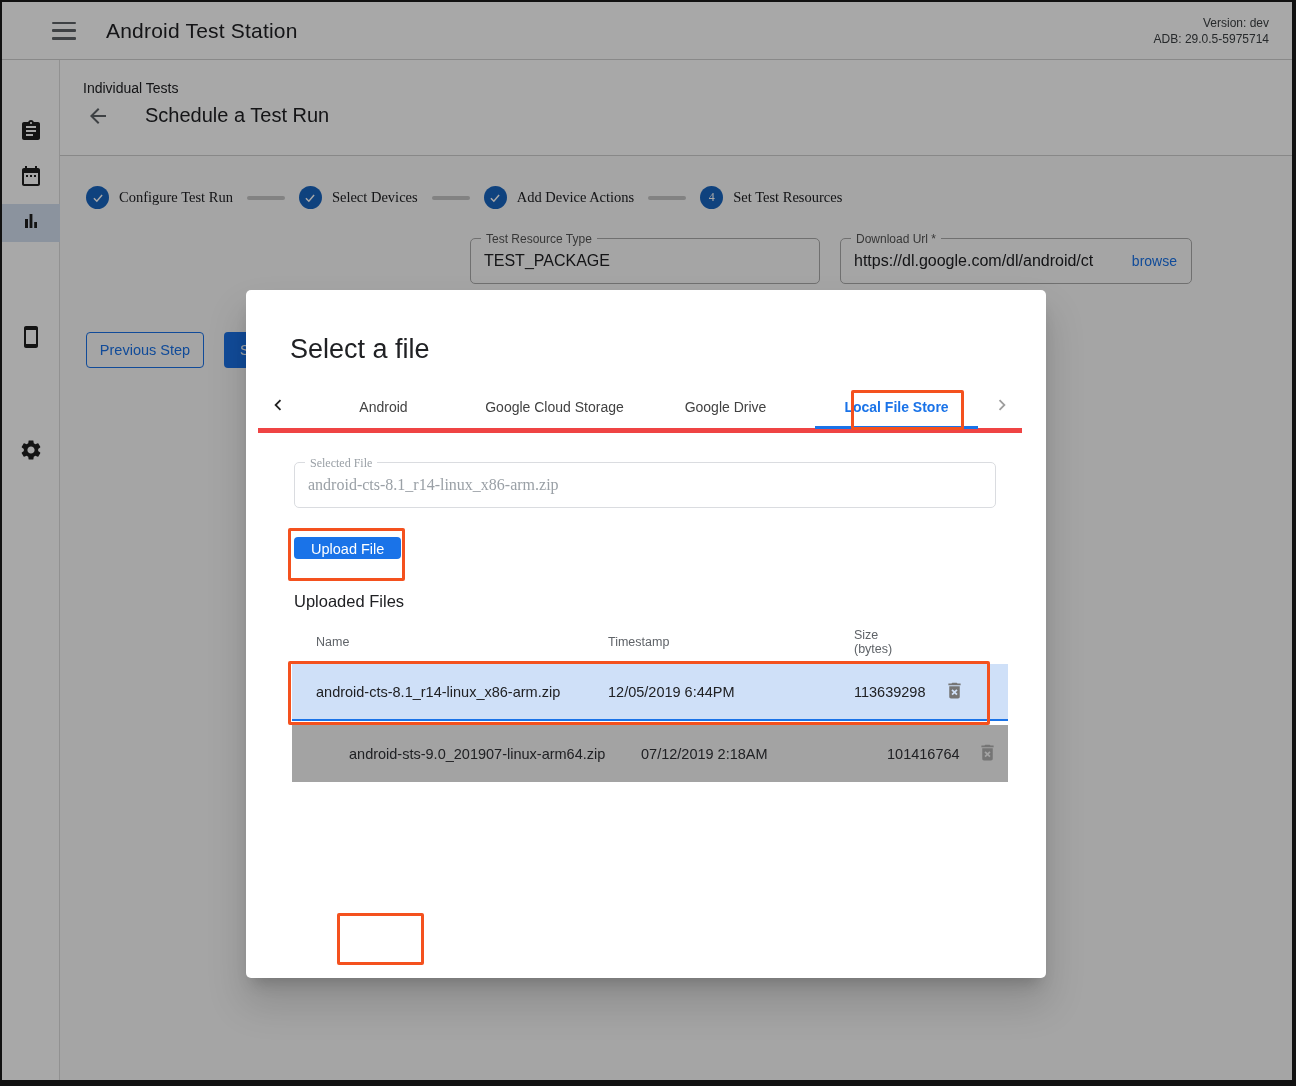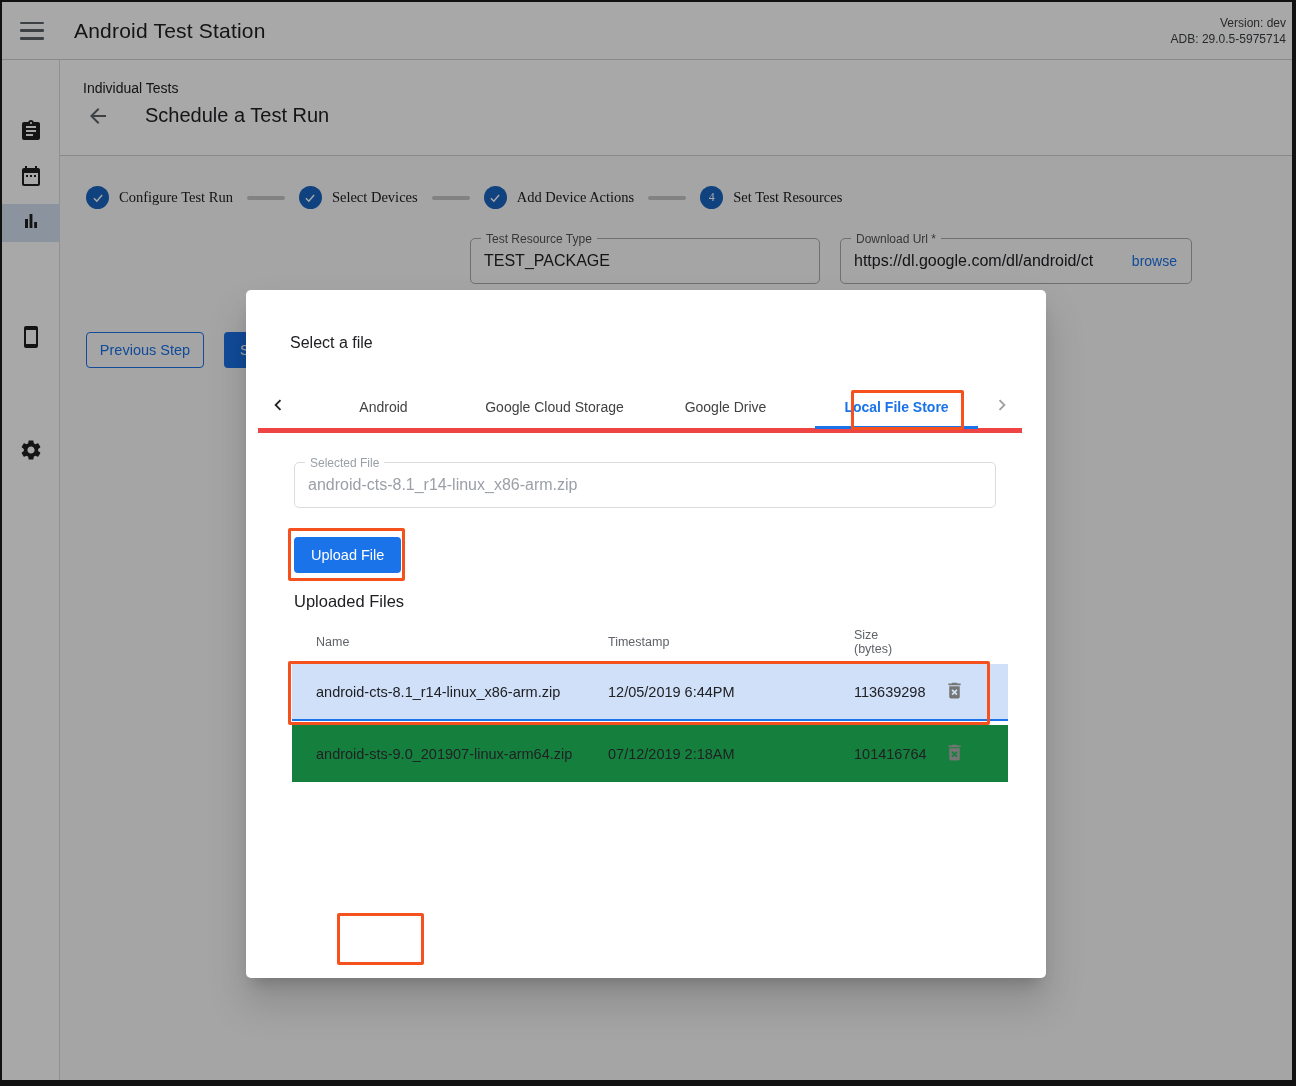--- a/index.html
+++ b/index.html
@@ -1,25 +1,25 @@
 <!DOCTYPE html>
 <html><head>
 <meta charset="utf-8">
 <style>
   * { margin:0; padding:0; box-sizing:border-box; }
   html,body { width:1296px; height:1086px; background:#000; font-family:"Liberation Sans", sans-serif; }
   .screen { position:relative; width:1296px; height:1086px; background:#111; overflow:hidden; }
   .app { position:absolute; left:2px; top:2px; right:4px; bottom:6px; background:#fafafa; overflow:hidden; }
 
   
-  .topbar { position:absolute; left:0; top:0; right:0; height:58px; background:#fff; border-bottom:1px solid #d0d0d0; display:flex; align-items:center; }
+  .topbar { position:absolute; left:0; top:0; right:0; height:58px; background:#fff; border-bottom:1px solid #d0d0d0; display:flex; align-items:center;padding-left:32px; }
   .hamburger { width:24px; height:18px; margin-left:18px; display:flex; flex-direction:column; justify-content:space-between; cursor:pointer; }
   .hamburger span { display:block; height:2.5px; background:#5f6368; border-radius:1px; }
   .app-title { margin-left:30px; font-size:21px; color:#202124; letter-spacing:0.2px; }
-  .version-block { margin-left:auto; margin-right:6px; text-align:right; font-size:12px; color:#3c4043; line-height:16px; }
+  .version-block { margin-left:auto; margin-right:23px; text-align:right; font-size:12px; color:#3c4043; line-height:16px; }
 
   
   .sidebar { position:absolute; left:0; top:58px; bottom:0; width:58px; background:#fff; border-right:1px solid #ddd; }
   .side-item { position:absolute; left:0; width:58px; height:38px; display:flex; align-items:center; justify-content:center; cursor:pointer; }
   .side-item svg { width:24px; height:24px; fill:#1f1f1f; }
   .side-item.active { background:#d4e0f0; }
 
   
   .page-header { position:absolute; left:58px; top:58px; right:0; height:96px; background:#fff; border-bottom:1px solid #cfcfcf; }
   .breadcrumb { position:absolute; left:23px; top:20px; font-size:14px; color:#202124; }
@@ -41,53 +41,53 @@
   .field-value { position:absolute; left:13px; top:0; bottom:0; right:8px; display:flex; align-items:center; font-size:16px; color:#202124; white-space:nowrap; overflow:hidden; }
   .field-browse { position:absolute; right:14px; top:0; bottom:0; display:flex; align-items:center; font-size:14px; color:#1a73e8; background:#fafafa; padding-left:6px; cursor:pointer; }
 
   
   .btn-outline { position:absolute; left:84px; top:330px; width:118px; height:36px; border:1px solid #1a73e8; border-radius:4px; color:#1a73e8; background:transparent; font-size:14.5px; font-family:inherit; cursor:pointer; }
   .btn-partial { position:absolute; left:222px; top:330px; width:130px; height:36px; border:none; border-radius:4px; background:#1a73e8; color:#fff; font-size:14.5px; font-family:inherit; text-align:left; padding-left:16px; cursor:pointer; }
 
   
   .overlay { position:absolute; inset:0; background:rgba(0,0,0,0.34); z-index:5; }
   .modal { position:absolute; left:244px; top:288px; width:800px; height:688px; background:#fff; border-radius:5px; box-shadow:0 11px 15px -7px rgba(0,0,0,.2), 0 24px 38px 3px rgba(0,0,0,.14); z-index:10; }
-  .modal-title { position:absolute; left:44px; top:44px; font-size:16px; color:#202124; }
+  .modal-title { position:absolute; left:44px; top:44px; font-size:27px; color:#202124; }
 
   .tabbar { position:absolute; left:12px; right:24px; top:95px; height:48px; display:flex; align-items:stretch; border-bottom:5px solid #ef4444; }
   .tab-pager { width:40px; display:flex; align-items:center; justify-content:center; cursor:pointer; }
   .tab-pager svg { width:22px; height:22px; }
   .tab-pager.left svg { fill:#212121; }
   .tab-pager.right svg { fill:#9e9e9e; }
   .tabs { flex:1; display:flex; }
   .tab { flex:1; display:flex; align-items:center; justify-content:center; font-size:14px; color:#424242; cursor:pointer; position:relative; }
   .tab.active { color:#1a73e8; font-weight:bold; }
   .tab.active::after { content:""; position:absolute; left:4px; right:4px; bottom:-1px; height:3px; background:#1a73e8; }
 
-  .sel-field { position:absolute; left:48px; top:172px; width:702px; height:46px; border:1px solid #dadce0; border-radius:5px; }
+  .sel-field { position:absolute; left:48px; top:172px; width:702px; height:46px; border:1px solid #dadce0; border-radius:5px;font-family:Liberation Serif, serif; }
   .sel-field .field-label { background:#fff; color:#9aa0a6; }
   .sel-field .field-value { color:#9aa0a6; }
 
-  .upload-btn { position:absolute; left:48px; top:247px; height:36px; padding:4px 17px; background:#1a73e8; color:#fff; border:none; border-radius:4px; font-size:14.5px; font-family:inherit; cursor:pointer; }
+  .upload-btn { position:absolute; left:48px; top:247px; height:22px; padding:4px 17px; background:#1a73e8; color:#fff; border:none; border-radius:4px; font-size:14.5px; font-family:inherit; cursor:pointer; }
 
   .uploaded-title { position:absolute; left:48px; top:302px; font-size:16.5px; color:#202124; }
 
   .ftable { position:absolute; left:46px; top:330px; width:716px; }
   .frow { display:flex; align-items:center; }
   .fhead { height:44px;justify-content:center; }
   .fhead .fcell { font-size:12.5px; color:#5f6368; }
   .fcell { overflow:hidden; white-space:nowrap; }
   .c-name { width:316px; padding-left:24px; }
   .c-time { width:246px; }
   .c-size { width:78px; white-space:pre-line; }
   .c-act  { flex:1; display:flex; justify-content:flex-start; padding-left:8px; }
   .fbody-row { height:57px; font-size:14.5px; color:#202124; cursor:pointer; }
   .fbody-row .c-size { white-space:nowrap; }
   .fbody-row.selected { background:#cfe0f8; border-bottom:2px solid #1a73e8; }
-  .fbody-row.plain { background:#15803d; margin-top:4px; }
+  .fbody-row.plain { background:#a3a3a3; margin-top:4px;padding-left:33px; }
   .trash-btn { width:28px; height:28px; border:none; background:transparent; cursor:pointer; display:flex; align-items:center; justify-content:center; }
   .trash-btn svg { width:21px; height:21px; fill:#757575; }
 
   .dialog-actions { position:absolute; left:28px; top:632px; display:flex; align-items:center; }
   .cancel-btn { border:none; background:transparent; color:#1a73e8; font-size:14.5px; font-family:inherit; padding:8px 14px; cursor:pointer; }
   .select-btn { margin-left:18px; width:68px; height:36px; background:#1a73e8; color:#fff; border:none; border-radius:4px; font-size:14.5px; font-family:inherit; cursor:pointer; }
 
   
   .annot { position:absolute; border:3px solid #f4511e; border-radius:2px; z-index:20; pointer-events:none; }
   .annot-tab    { left:849px; top:388px; width:113px; height:40px; }

